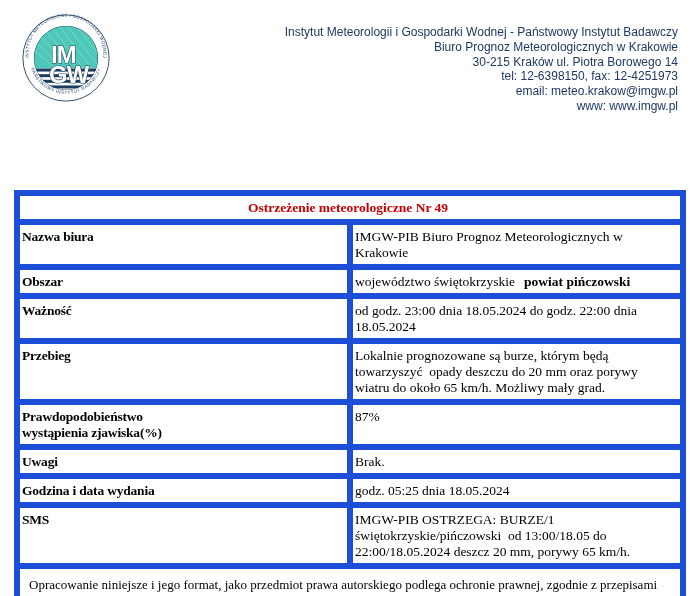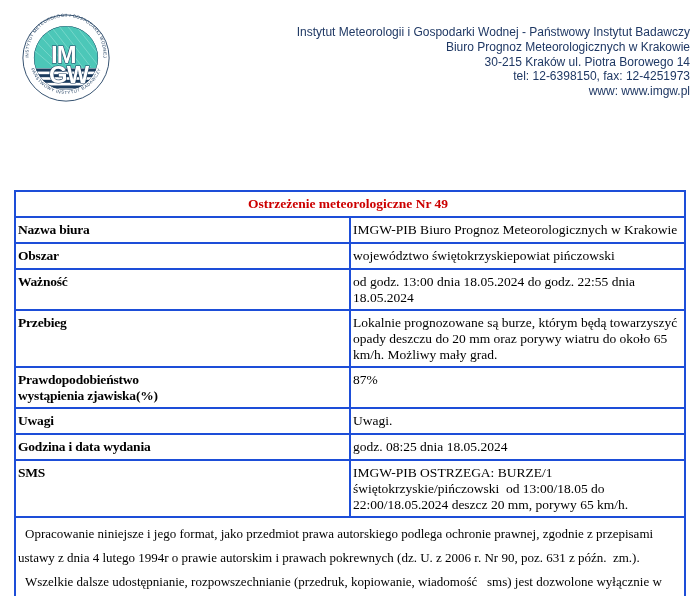--- a/index.html
+++ b/index.html
@@ -5,49 +5,49 @@
   * { margin:0; padding:0; box-sizing:border-box; }
   html,body { background:#ffffff; }
   .page {
     position:relative; width:700px; height:596px; background:#ffffff;
     overflow:hidden; font-family:"Liberation Serif", serif;
   }
 
   
   .logo { position:absolute; left:22px; top:12px; width:88px; height:92px; }
   .letterhead-text {
-    position:absolute; right:10px; top:25px; text-align:right;
+    position:absolute; right:22px; top:25px; text-align:right;
     color:#1F3864; font-family:"Liberation Sans", sans-serif;
     font-size:12px; line-height:14.8px;
   }
   .letterhead-text .bold { font-weight:normal; }
 
   
   table.warning {
     position:absolute; left:14px; top:190px; width:672px;
     border-collapse:collapse; table-layout:fixed;
     border:2px solid #3d3d3d;
   }
   table.warning td {
-    border:2px solid #1d4ed8; vertical-align:top;
+    border:6px solid #1d4ed8; vertical-align:top;
     font-size:13.5px; line-height:16px; padding:4px 6px 3px 2px;
     overflow:hidden;
   }
   td.title-cell {
     height:25px; text-align:center; font-weight:bold; font-size:16px;
     color:#CC0000; padding-top:4px;
   }
   td.label {
     width:176px; font-weight:bold; font-size:12.5px; letter-spacing:-0.2px;
     white-space:nowrap; padding-left:6px;
   }
   td.label.two-line { white-space:pre-line; }
   td.value { padding-left:8px; }
   td.value .v { white-space:pre-wrap; }
-  td.value .vb { white-space:pre-wrap; font-weight:normal; }
+  td.value .vb { white-space:pre-wrap; font-weight:bold; margin-left:9px; }
   tr.r-single  { height:26px; }
   tr.r-przebieg{ height:39px;margin-left:12px; }
   tr.r-prawdo  { height:40px; }
   tr.r-sms     { height:39px; }
   td.footer-cell { padding:6px 8px 6px 6px; height:67px; }
   td.footer-cell p {
     font-size:13px; line-height:24px; text-indent:7px; white-space:pre-wrap;font-family:Liberation Serif, serif;
   }
 </style>
 </head>
@@ -93,20 +93,21 @@
     <text font-family="Liberation Sans, sans-serif" font-size="5" fill="#1C3C5E" letter-spacing="0.6">
       <textPath href="#arcBottom" startOffset="50%" text-anchor="middle">PAŃSTWOWY INSTYTUT BADAWCZY</textPath>
     </text>
   </svg>
 
   <div class="letterhead-text">
     <div>Instytut Meteorologii i Gospodarki Wodnej - Państwowy Instytut Badawczy</div>
     <div class="bold">Biuro Prognoz Meteorologicznych w Krakowie</div>
     <div>30-215 Kraków ul. Piotra Borowego 14</div>
     <div>tel: 12-6398150, fax: 12-4251973</div>
+    <div>email: meteo.krakow@imgw.pl</div>
     <div>www: www.imgw.pl</div>
   </div>
 
   <table class="warning">
     <tbody>
         <tr class="r-single">
       <td class="title-cell" colspan="2">Ostrzeżenie meteorologiczne Nr 49</td>
     </tr>
 
     <tr class="r-single">
@@ -115,42 +116,42 @@
     </tr>
 
 
     <tr class="r-single">
       <td class="label">Obszar</td>
       <td class="value"><span class="v">województwo świętokrzyskie</span><span class="vb">powiat pińczowski</span></td>
     </tr>
 
     <tr class="r-single">
       <td class="label">Ważność</td>
-      <td class="value"><span class="v">od godz. 13:00 dnia 18.05.2024 do godz. 22:55 dnia 18.05.2024</span></td>
+      <td class="value"><span class="v">od godz. 23:00 dnia 18.05.2024 do godz. 22:00 dnia 18.05.2024</span></td>
     </tr>
 
     <tr class="r-przebieg">
       <td class="label">Przebieg</td>
       <td class="value"><span class="v">Lokalnie prognozowane są burze, którym będą towarzyszyć  opady deszczu do 20 mm oraz porywy wiatru do około 65 km/h. Możliwy mały grad.</span></td>
     </tr>
 
     <tr class="r-prawdo">
       <td class="label two-line">Prawdopodobieństwo
 wystąpienia zjawiska(%)</td>
       <td class="value"><span class="v">87%</span></td>
     </tr>
 
     <tr class="r-single">
       <td class="label">Uwagi</td>
-      <td class="value"><span class="v">Uwagi.</span></td>
+      <td class="value"><span class="v">Brak.</span></td>
     </tr>
 
     <tr class="r-single">
       <td class="label">Godzina i data wydania</td>
-      <td class="value"><span class="v">godz. 08:25 dnia 18.05.2024</span></td>
+      <td class="value"><span class="v">godz. 05:25 dnia 18.05.2024</span></td>
     </tr>
 
     <tr class="r-sms">
       <td class="label">SMS</td>
       <td class="value"><span class="v">IMGW-PIB OSTRZEGA: BURZE/1 świętokrzyskie/pińczowski  od 13:00/18.05 do 22:00/18.05.2024 deszcz 20 mm, porywy 65 km/h.</span></td>
     </tr>
 
     <tr>
       <td class="footer-cell" colspan="2">
         <p>Opracowanie niniejsze i jego format, jako przedmiot prawa autorskiego podlega ochronie prawnej, zgodnie z przepisami ustawy z dnia 4 lutego 1994r o prawie autorskim i prawach pokrewnych (dz. U. z 2006 r. Nr 90, poz. 631 z późn.  zm.).</p>

